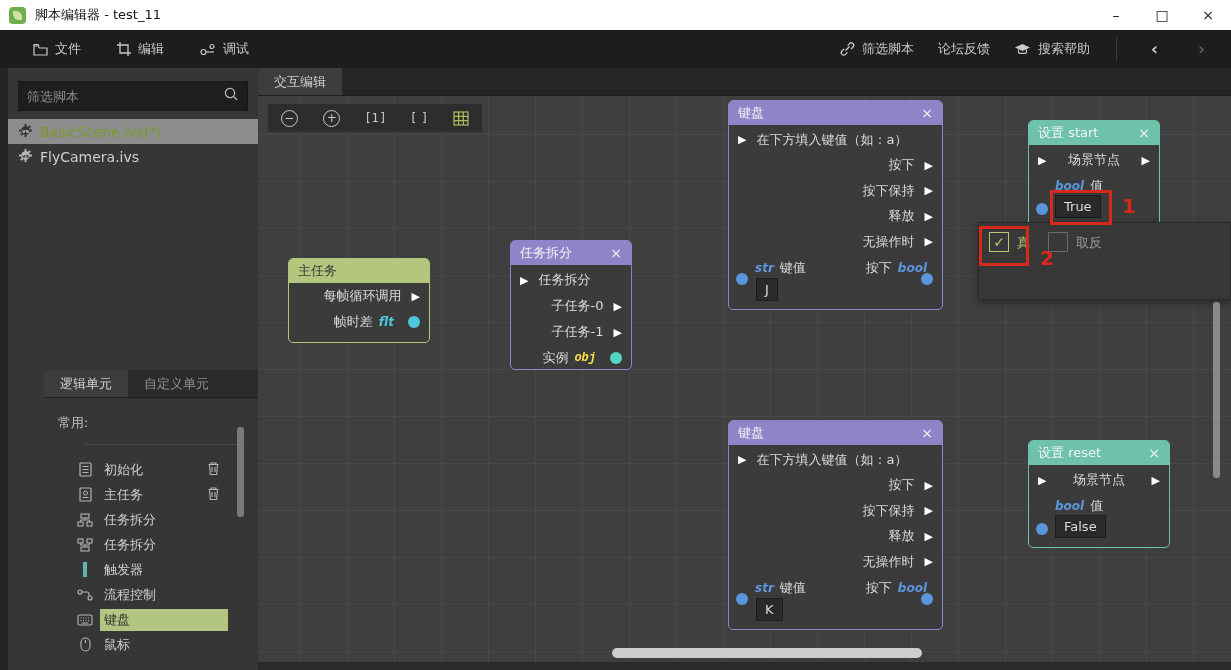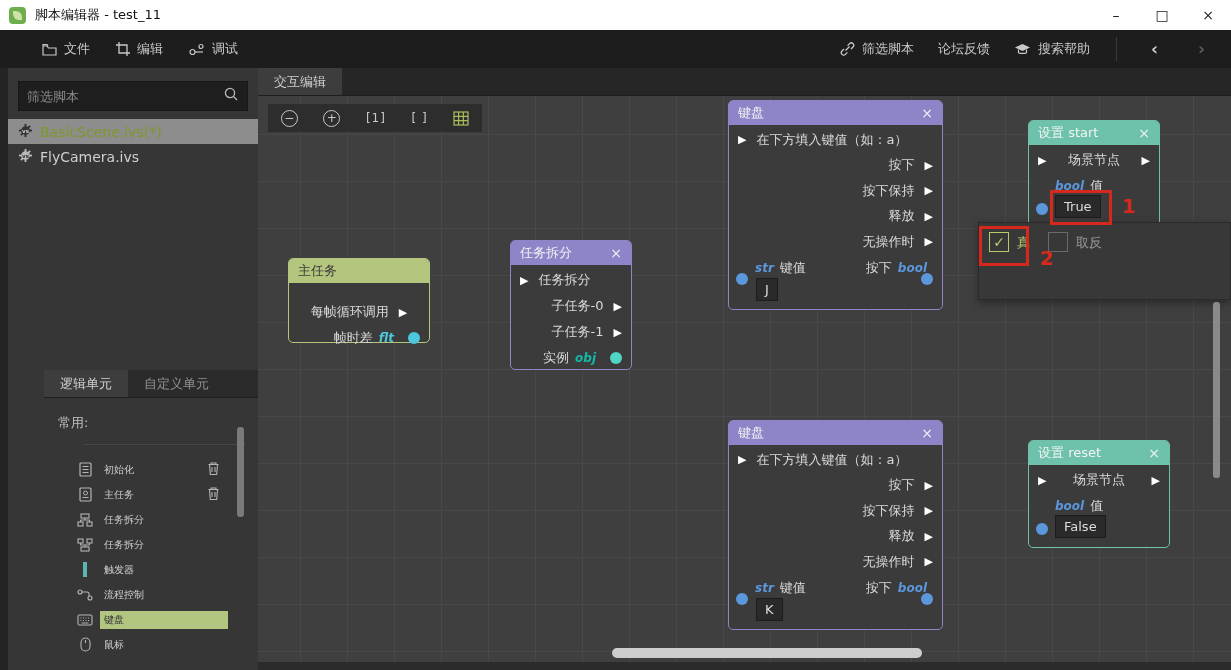--- a/index.html
+++ b/index.html
@@ -15,21 +15,21 @@
   .app-icon { width:17px; height:17px; border-radius:4px; background:#6fae4e; position:relative; margin-right:9px; }
   .app-icon::after { content:""; position:absolute; left:4px; top:4px; width:9px; height:9px;
     background:#cfe3a8; border-radius:0 70% 0 70%; }
   .win-title { font-size:13px; color:#111; }
   .win-controls { margin-left:auto; display:flex; height:100%; }
   .win-btn { width:46px; height:100%; display:flex; align-items:center; justify-content:center;
     font-size:14px; color:#222; }
   
   .menubar { position:absolute; top:30px; left:0; right:0; height:38px; background:#1d1d1d;
     display:flex; align-items:center; color:#c9c9c9; font-size:13px; }
-  .menu-left { display:flex; align-items:center; gap:26px; padding-left:42px; }
+  .menu-left { display:flex; align-items:center; gap:36px; padding-left:33px; }
   .menu-right { margin-left:auto; display:flex; align-items:center; gap:24px; padding-right:18px; }
   .menu-item { display:flex; align-items:center; gap:7px; cursor:default; }
   .menu-item svg { display:block; }
   .nav-divider { width:1px; height:24px; background:#3a3a3a; margin:0 2px; }
   .nav-arrow { font-size:17px; font-weight:bold; color:#cfcfcf; padding:0 8px; }
   .nav-arrow.dim { color:#5d5d5d; }
   
   .left-rail { position:absolute; top:68px; left:0; width:8px; bottom:0; background:#242424; }
   .sidebar { position:absolute; top:68px; left:8px; width:250px; bottom:0; background:#363636; }
   .tabbar { height:28px; background:#262626; display:flex; border-bottom:1px solid #1e1e1e; }
@@ -43,21 +43,21 @@
     font-family:inherit; }
   .search-row input::placeholder { color:#8a8a8a; }
   .file-row { display:flex; align-items:center; height:25px; padding-left:10px; gap:7px;
     font-size:14px; color:#cfcfcf; }
   .file-row.selected { background:#8d8d8d; color:#7c9a28; }
   
   .units-body { position:relative;margin-left:36px; }
   .section-label { color:#c0c0c0; font-size:13px; padding:16px 0 0 14px; }
   .units-divider { height:1px; background:#474747; margin:12px 12px 0 40px; }
   .unit-list { margin-top:12px; }
-  .unit-row { display:flex; align-items:center; height:25px; padding-left:32px; font-size:10px; color:#cfcfcf; }
+  .unit-row { display:flex; align-items:center; height:25px; padding-left:32px; font-size:13px; color:#cfcfcf; }
   .unit-icon { width:18px; display:flex; justify-content:center; margin-right:6px; flex-shrink:0; }
   .unit-label { flex:1; padding:2px 4px; }
   .unit-label.selected { background:#b2c581; color:#333; margin-right:30px; }
   .unit-trash { margin-right:38px; }
   .cat-bar { width:4px; height:15px; background:#58b8b0; }
   .v-scroll-units { position:absolute; right:14px; top:57px; width:7px; height:90px;
     background:#7a7a7a; border-radius:3px; }
   
   .canvas-wrap { position:absolute; top:68px; left:258px; right:0; bottom:0; }
   .canvas { position:absolute; top:28px; left:0; right:0; bottom:0; background:#3f3f3f;
@@ -80,21 +80,21 @@
   .node.purple .node-header { background:#8e85c8; color:#f2f2f2; }
   .node.teal   { border:1px solid #6ec2ab; }
   .node.teal   .node-header { background:#6ec2ab; color:#f4f4f4; }
   .nrow { display:flex; align-items:center; padding:0 9px; height:26px; }
   .nrow.r { justify-content:flex-end; }
   .exec { color:#fff; font-size:11px; }
   .exec.lead { margin-right:10px; }
   .exec.tail { margin-left:10px; }
   .type { font-style:italic; font-weight:bold; font-size:12px; margin:0 6px; }
   .type.cyan { color:#4cc8dc; }
-  .type.tealc { color:#14b8a6; }
+  .type.tealc { color:#fde047;font-family:Liberation Mono, monospace; }
   .type.blue { color:#5b97dd; }
   .pin { position:absolute; width:12px; height:12px; border-radius:50%; }
   .pin.blue { background:#5b97dd; }
   .pin-inline { display:inline-block; width:12px; height:12px; border-radius:50%; margin-left:8px; }
   .pin-inline.cyan { background:#4cc8dc; }
   .pin-inline.tealc { background:#4fd6c4; }
   .valbox { display:inline-block; background:#2a2a2a; border:1px solid #1c1c1c; color:#dcdcdc;
     padding:3px 8px; font-size:13px; min-width:22px; text-align:center; }
   
   .kb { width:215px; height:210px; }
@@ -337,21 +337,21 @@
               <rect x="1" y="1" width="14" height="13" fill="none" stroke="#a8bf5e" stroke-width="1.2"></rect>
               <path d="M5.6 1 v13 M10.3 1 v13 M1 5.3 h14 M1 9.6 h14" stroke="#a8bf5e" stroke-width="1.2"></path>
             </svg>
           </div>
       </div>
 
       <div class="node green" style="left:30px; top:162px; width:142px; height:85px;">
         <div class="node-header">
             <span>主任务</span>
           </div>
-        <div class="nrow r" style="margin-top:16px;justify-content:center;">
+        <div class="nrow r" style="margin-top:0;">
           <span>每帧循环调用</span>
           <span class="exec tail">▶</span>
         </div>
         <div class="nrow r">
           <span>帧时差</span>
           <span class="type cyan">flt</span>
           <span class="pin-inline cyan"></span>
         </div>
       </div>
 

